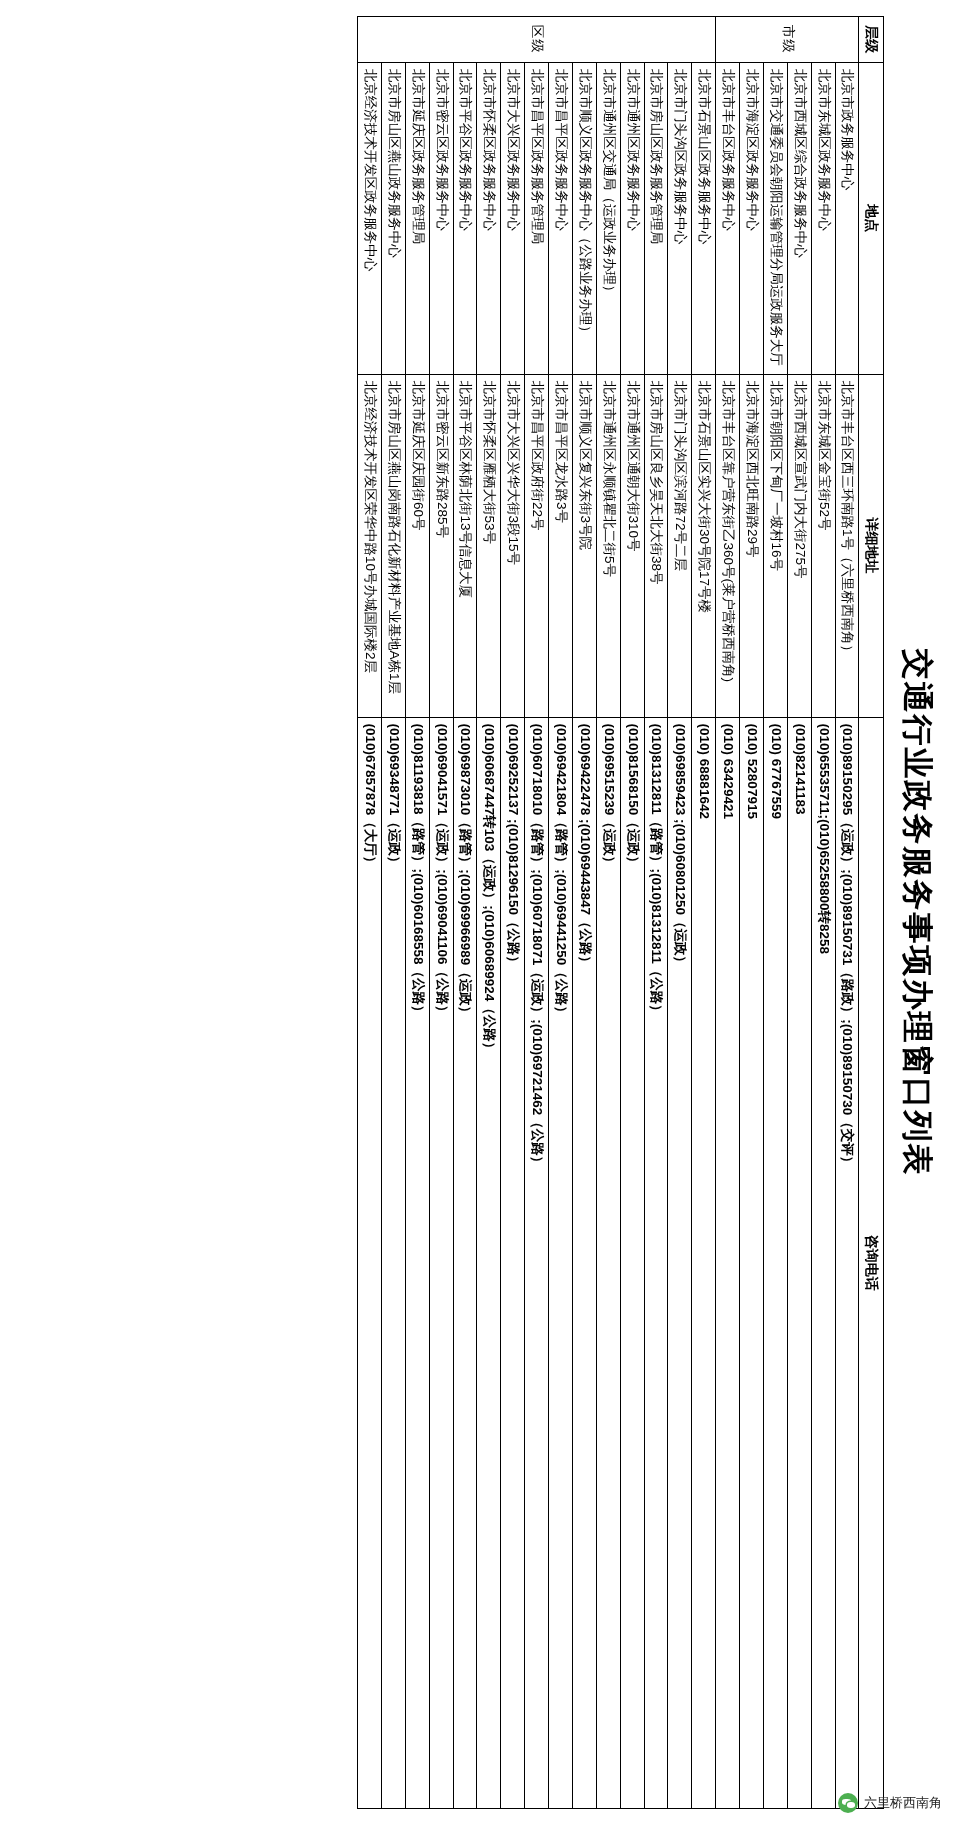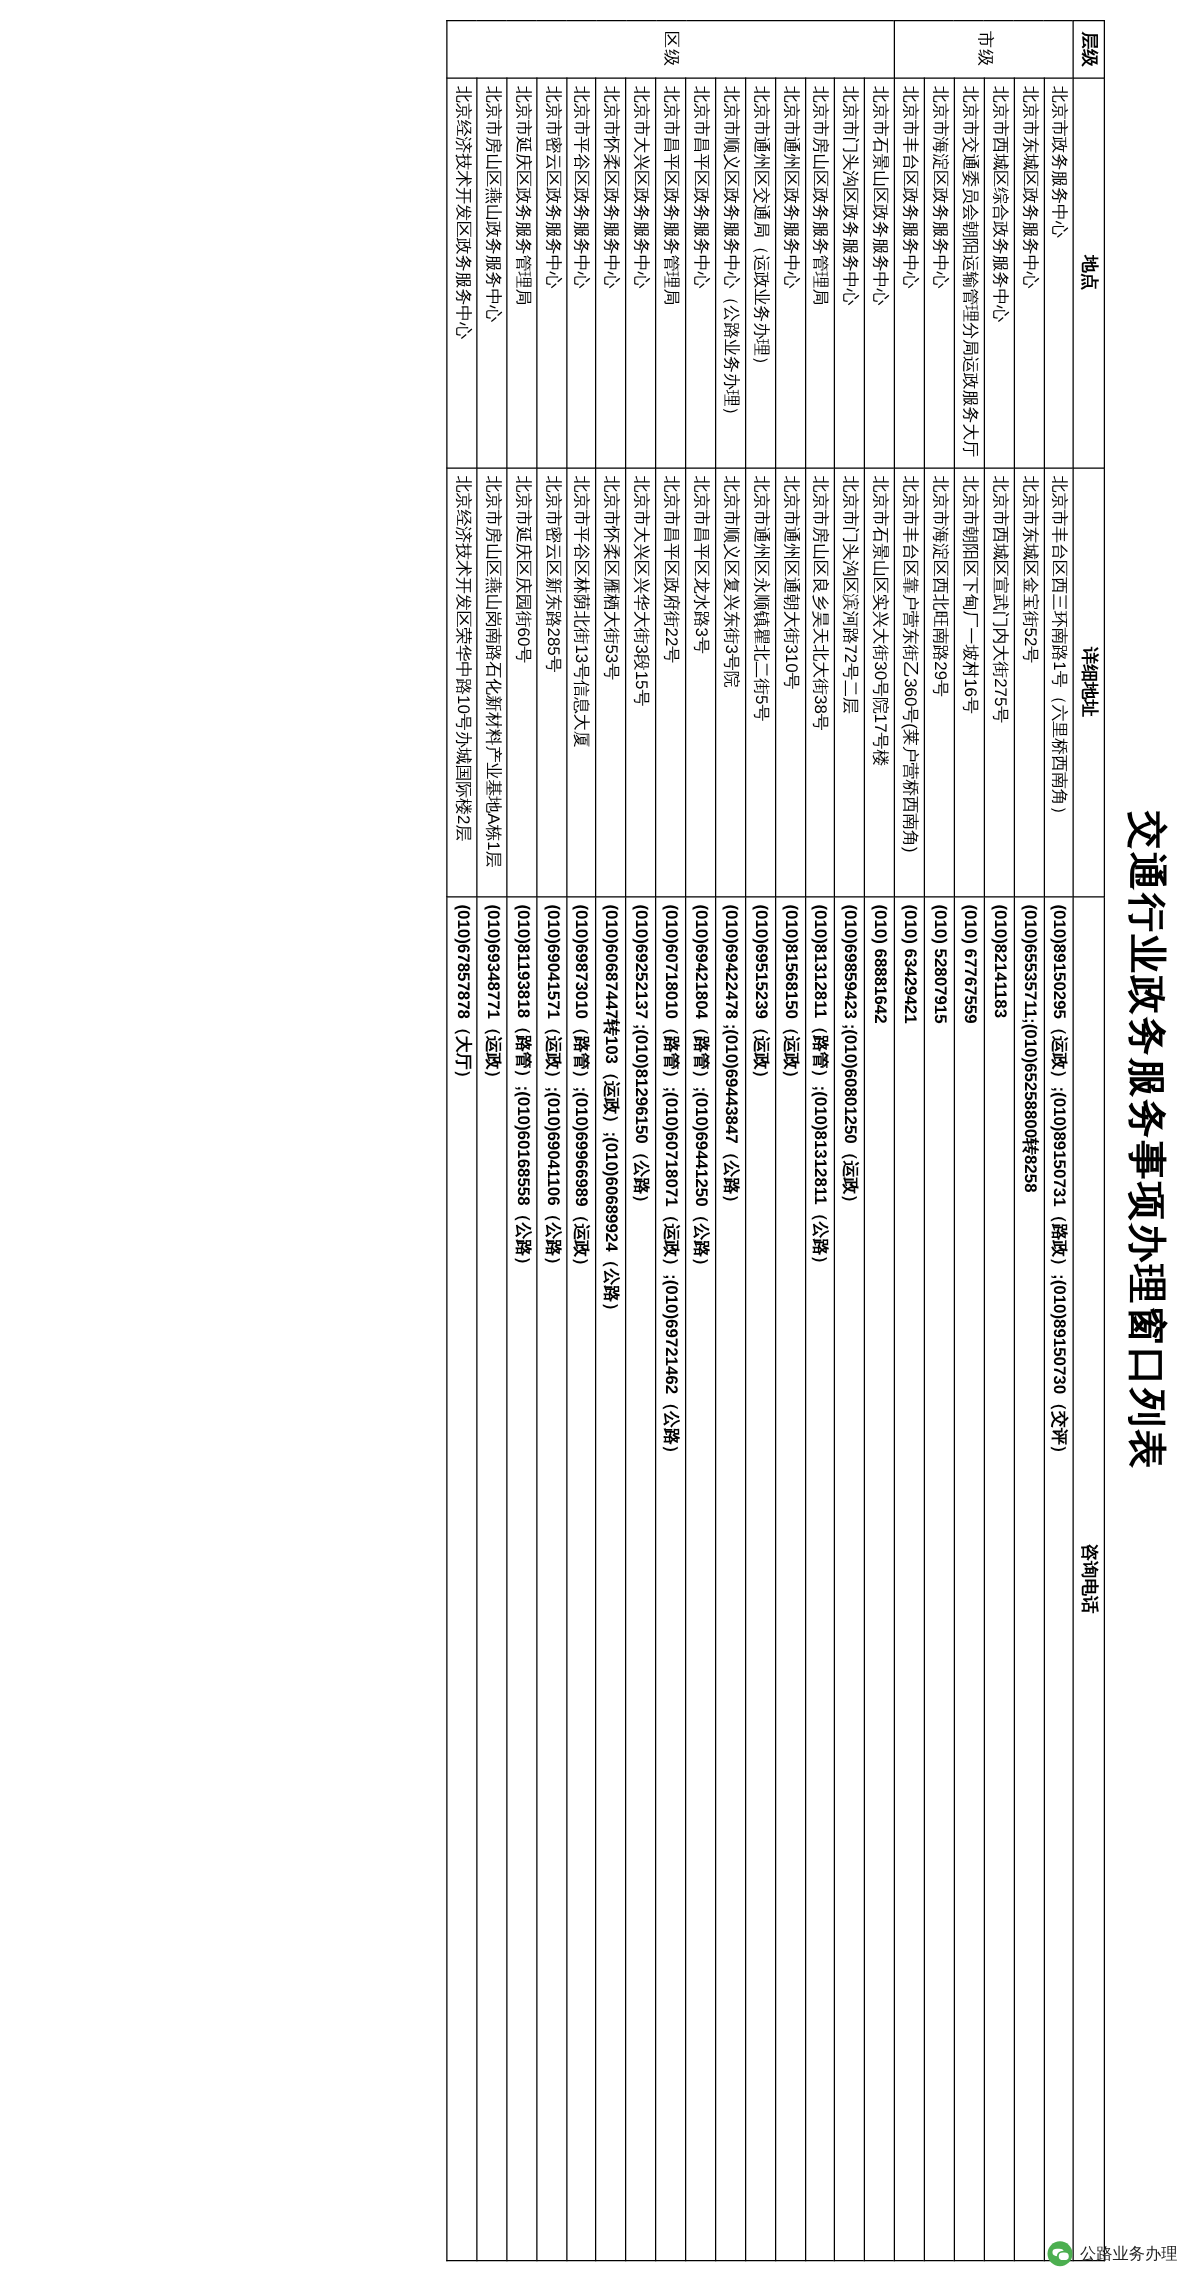--- a/index.html
+++ b/index.html
@@ -267,15 +267,15 @@
           <td class="phone-cell">(010)67857878（大厅）</td>
         </tr>
 
       </tbody>
     </table>
 
   </div>
 
   <div class="wechat-badge">
     <span class="wechat-icon"></span>
-    <span class="wechat-text">公路业务办理</span>
+    <span class="wechat-text">六里桥西南角</span>
   </div>
 </div>
 
 </body></html>

